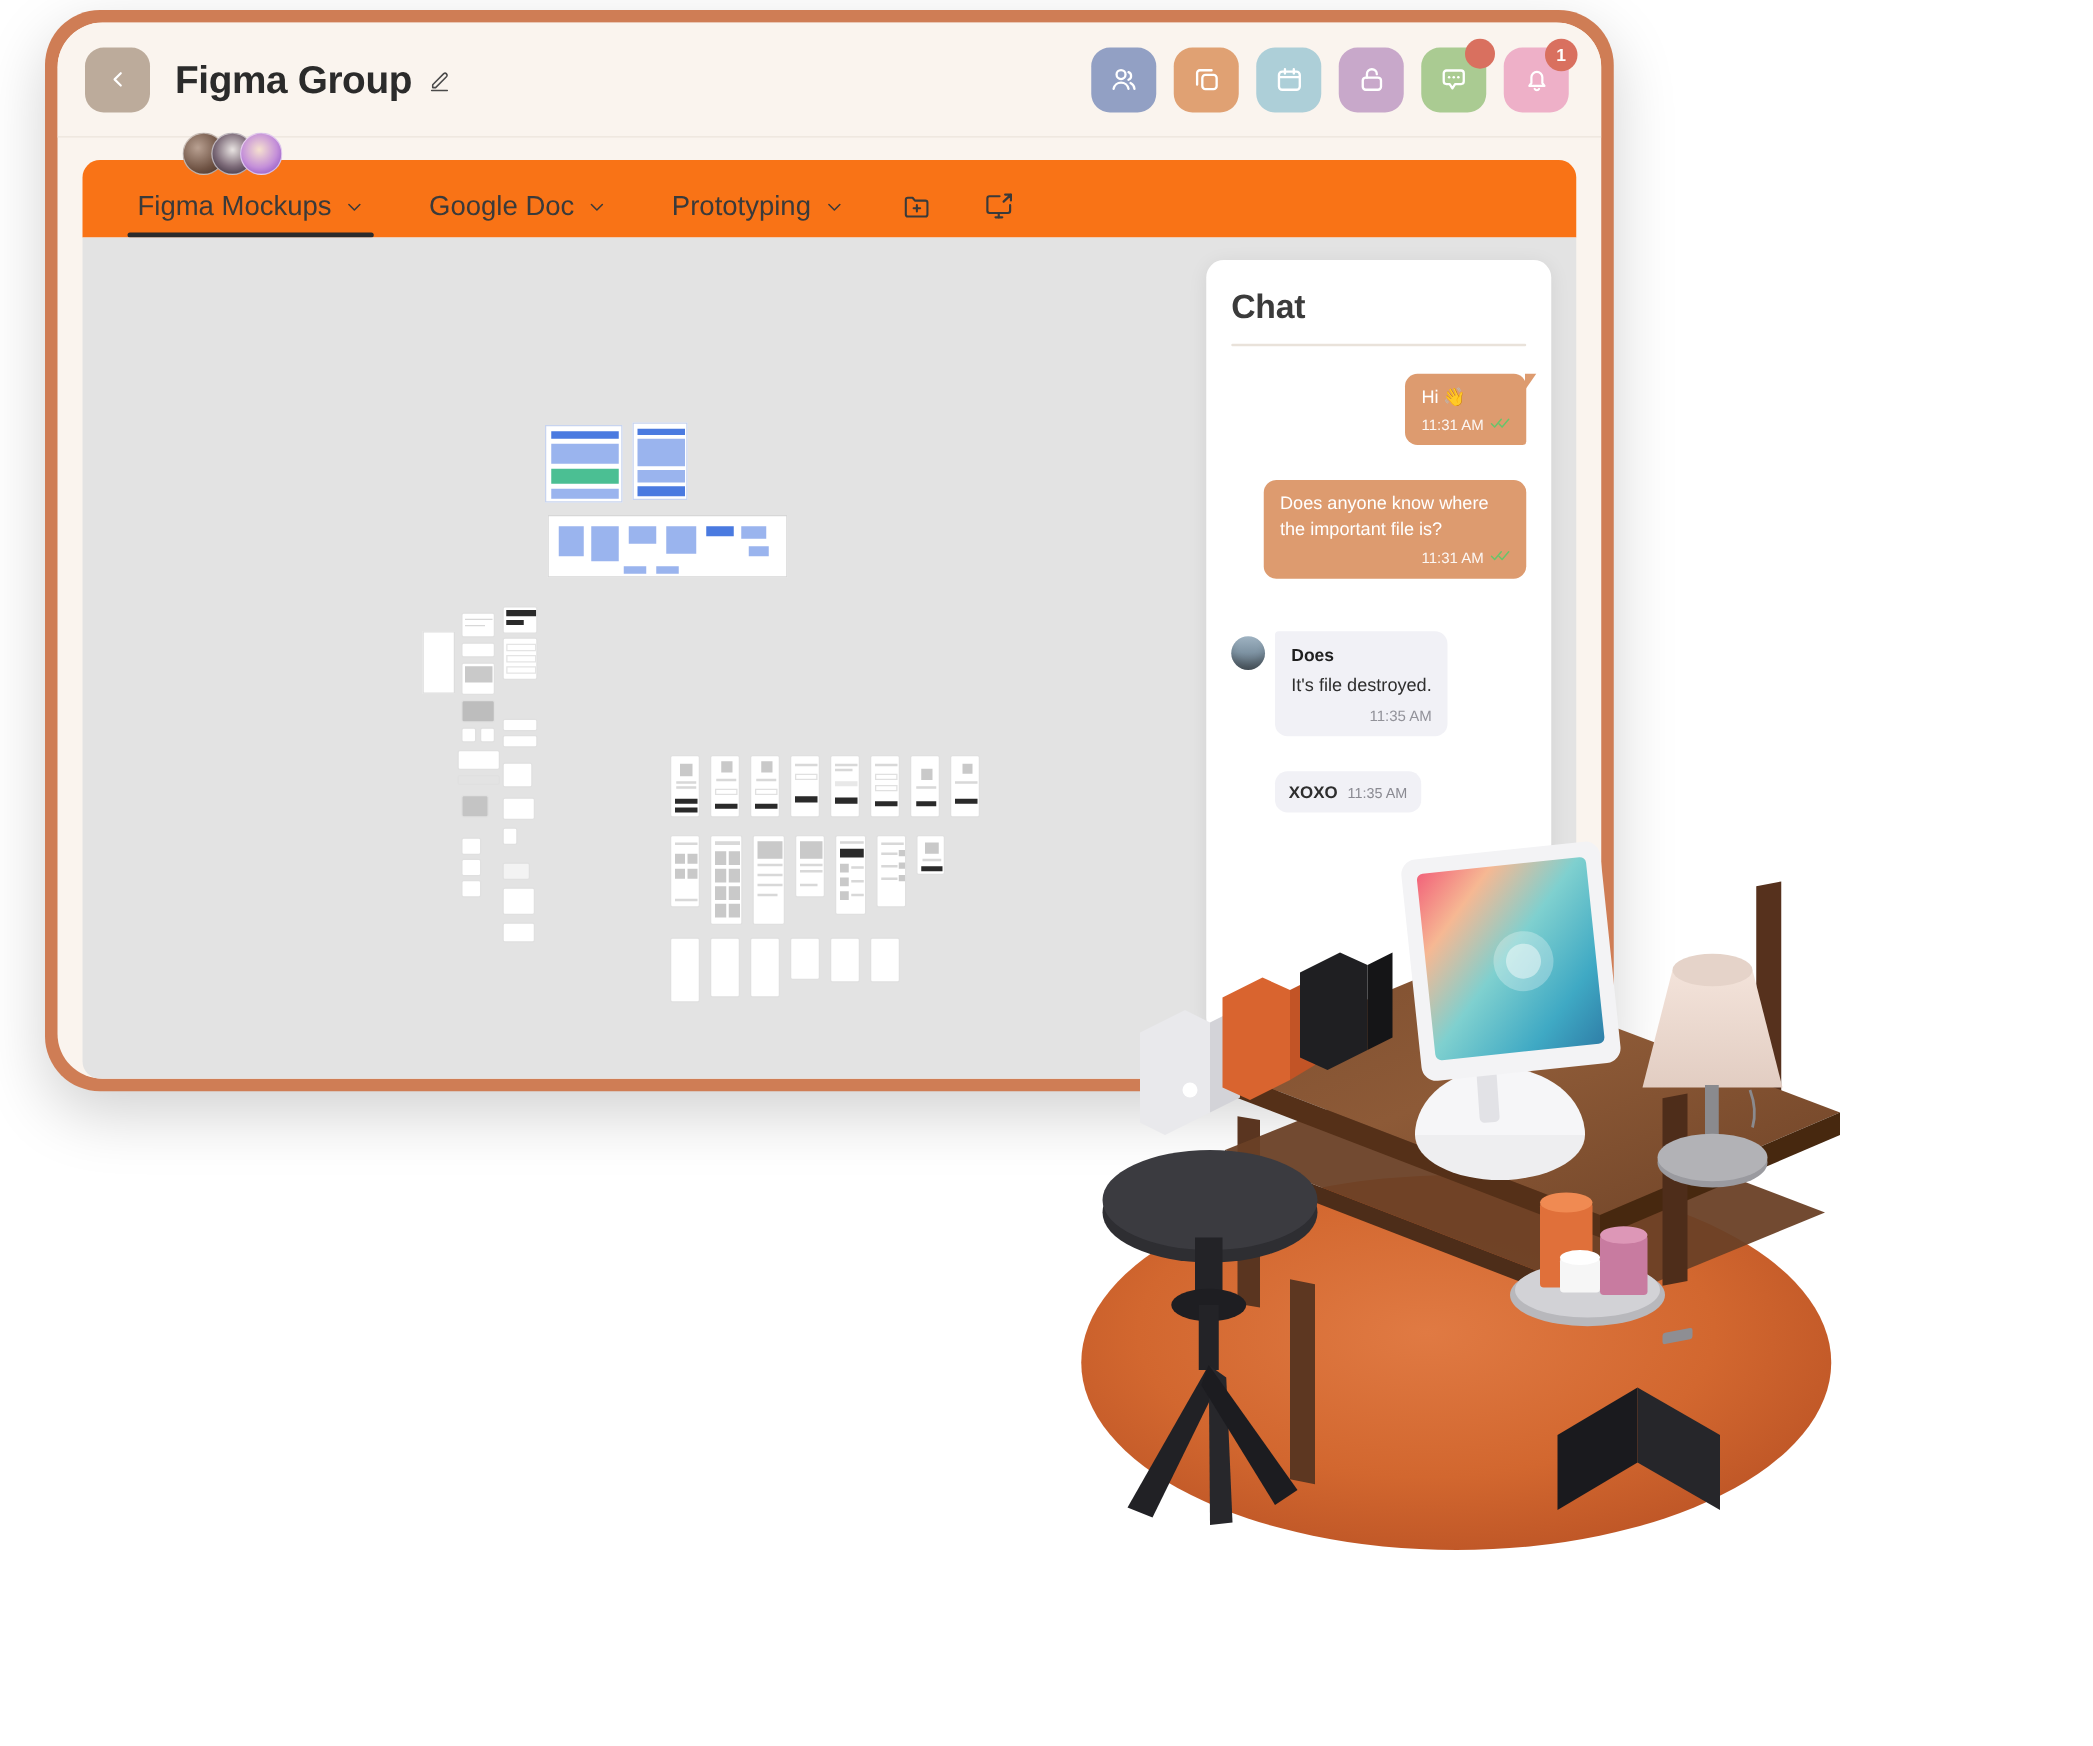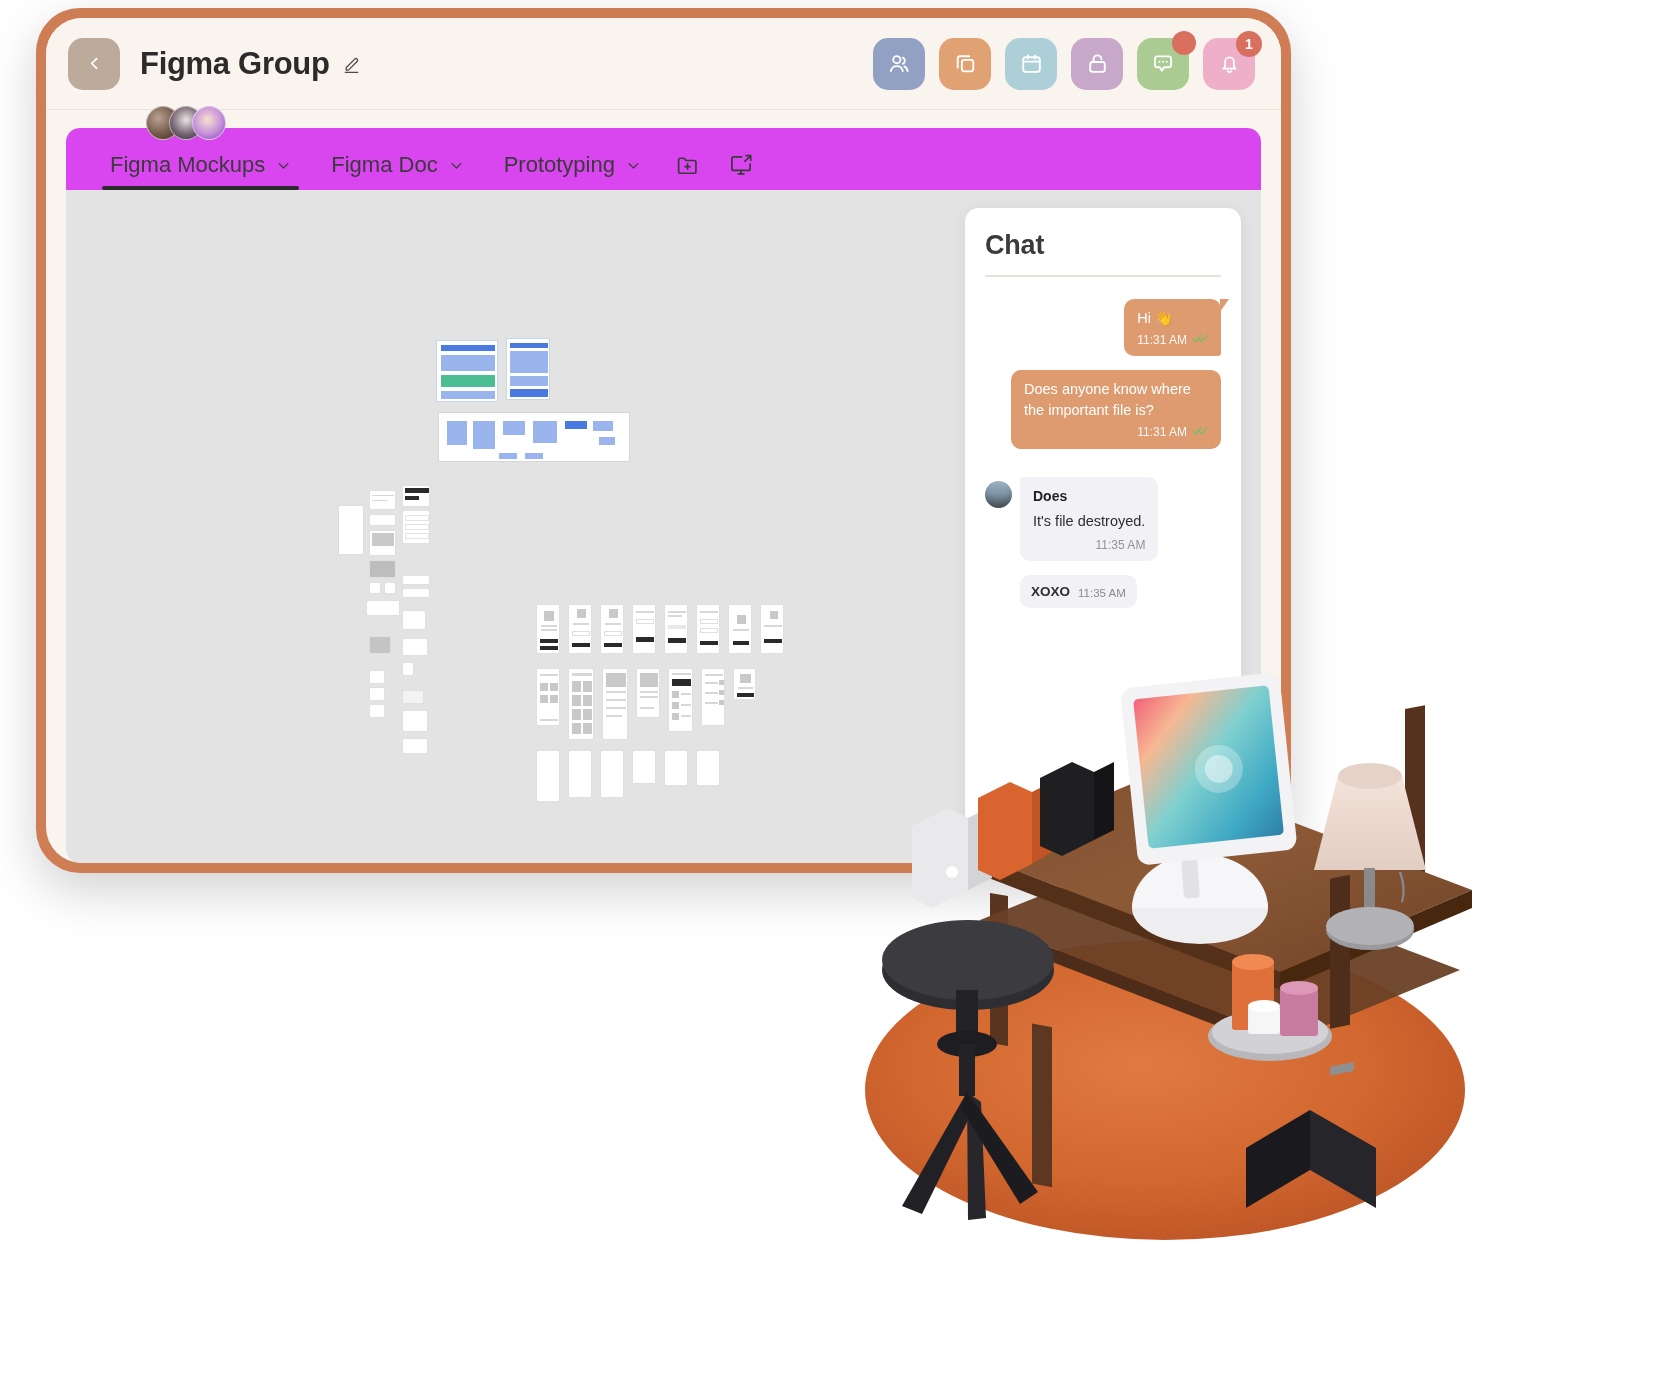--- a/index.html
+++ b/index.html
@@ -97,27 +97,27 @@
   .workspace {
     flex: 1;
     position: relative;
     display: flex;
     flex-direction: column;
   }
 
   
   .tabstrip {
     position: relative;
-    background: #d946ef;
+    background: #f97316;
     border-radius: 14px 14px 0 0;
     height: 62px;
     display: flex;
     align-items: flex-end;
     padding-left: 24px;
-    gap: 0;
+    gap: 12px;
   }
   .avatars {
     position: absolute;
     left: 80px; top: -22px;
     display: flex;
   }
   .avatars .av {
     width: 34px; height: 34px;
     border-radius: 50%;
     margin-left: -11px;
@@ -204,21 +204,21 @@
     font-weight: 700;
     color: #3b3b3b;
     letter-spacing: -0.2px;
   }
   .chat-rule {
     margin-top: 14px;
     height: 2px;
     background: #e9e2da;
     border-radius: 1px;
   }
-  .messages { margin-top: 22px; display: flex; flex-direction: column; gap: 14px; }
+  .messages { margin-top: 22px; display: flex; flex-direction: column; gap: 28px; }
   .msg-row { display: flex; }
   .msg-row.out { justify-content: flex-end; }
   .msg-row.in { justify-content: flex-start; gap: 8px; align-items: flex-start; }
 
   .bubble-out {
     background: #dd9b6f;
     color: #ffffff;
     border-radius: 10px 10px 3px 10px;
     padding: 9px 12px 7px 13px;
     max-width: 210px;
@@ -395,21 +395,21 @@
           </div>
 
           <div class="tab active">
             <span>Figma Mockups</span>
             <svg width="15" height="15" viewBox="0 0 24 24" fill="none">
               <path d="M5 9 L12 16 L19 9" stroke="#3a3a3a" stroke-width="2" stroke-linecap="round" stroke-linejoin="round"></path>
             </svg>
           </div>
 
           <div class="tab">
-            <span>Figma Doc</span>
+            <span>Google Doc</span>
             <svg width="15" height="15" viewBox="0 0 24 24" fill="none">
               <path d="M5 9 L12 16 L19 9" stroke="#3a3a3a" stroke-width="2" stroke-linecap="round" stroke-linejoin="round"></path>
             </svg>
           </div>
 
           <div class="tab">
             <span>Prototyping</span>
             <svg width="15" height="15" viewBox="0 0 24 24" fill="none">
               <path d="M5 9 L12 16 L19 9" stroke="#3a3a3a" stroke-width="2" stroke-linecap="round" stroke-linejoin="round"></path>
             </svg>

